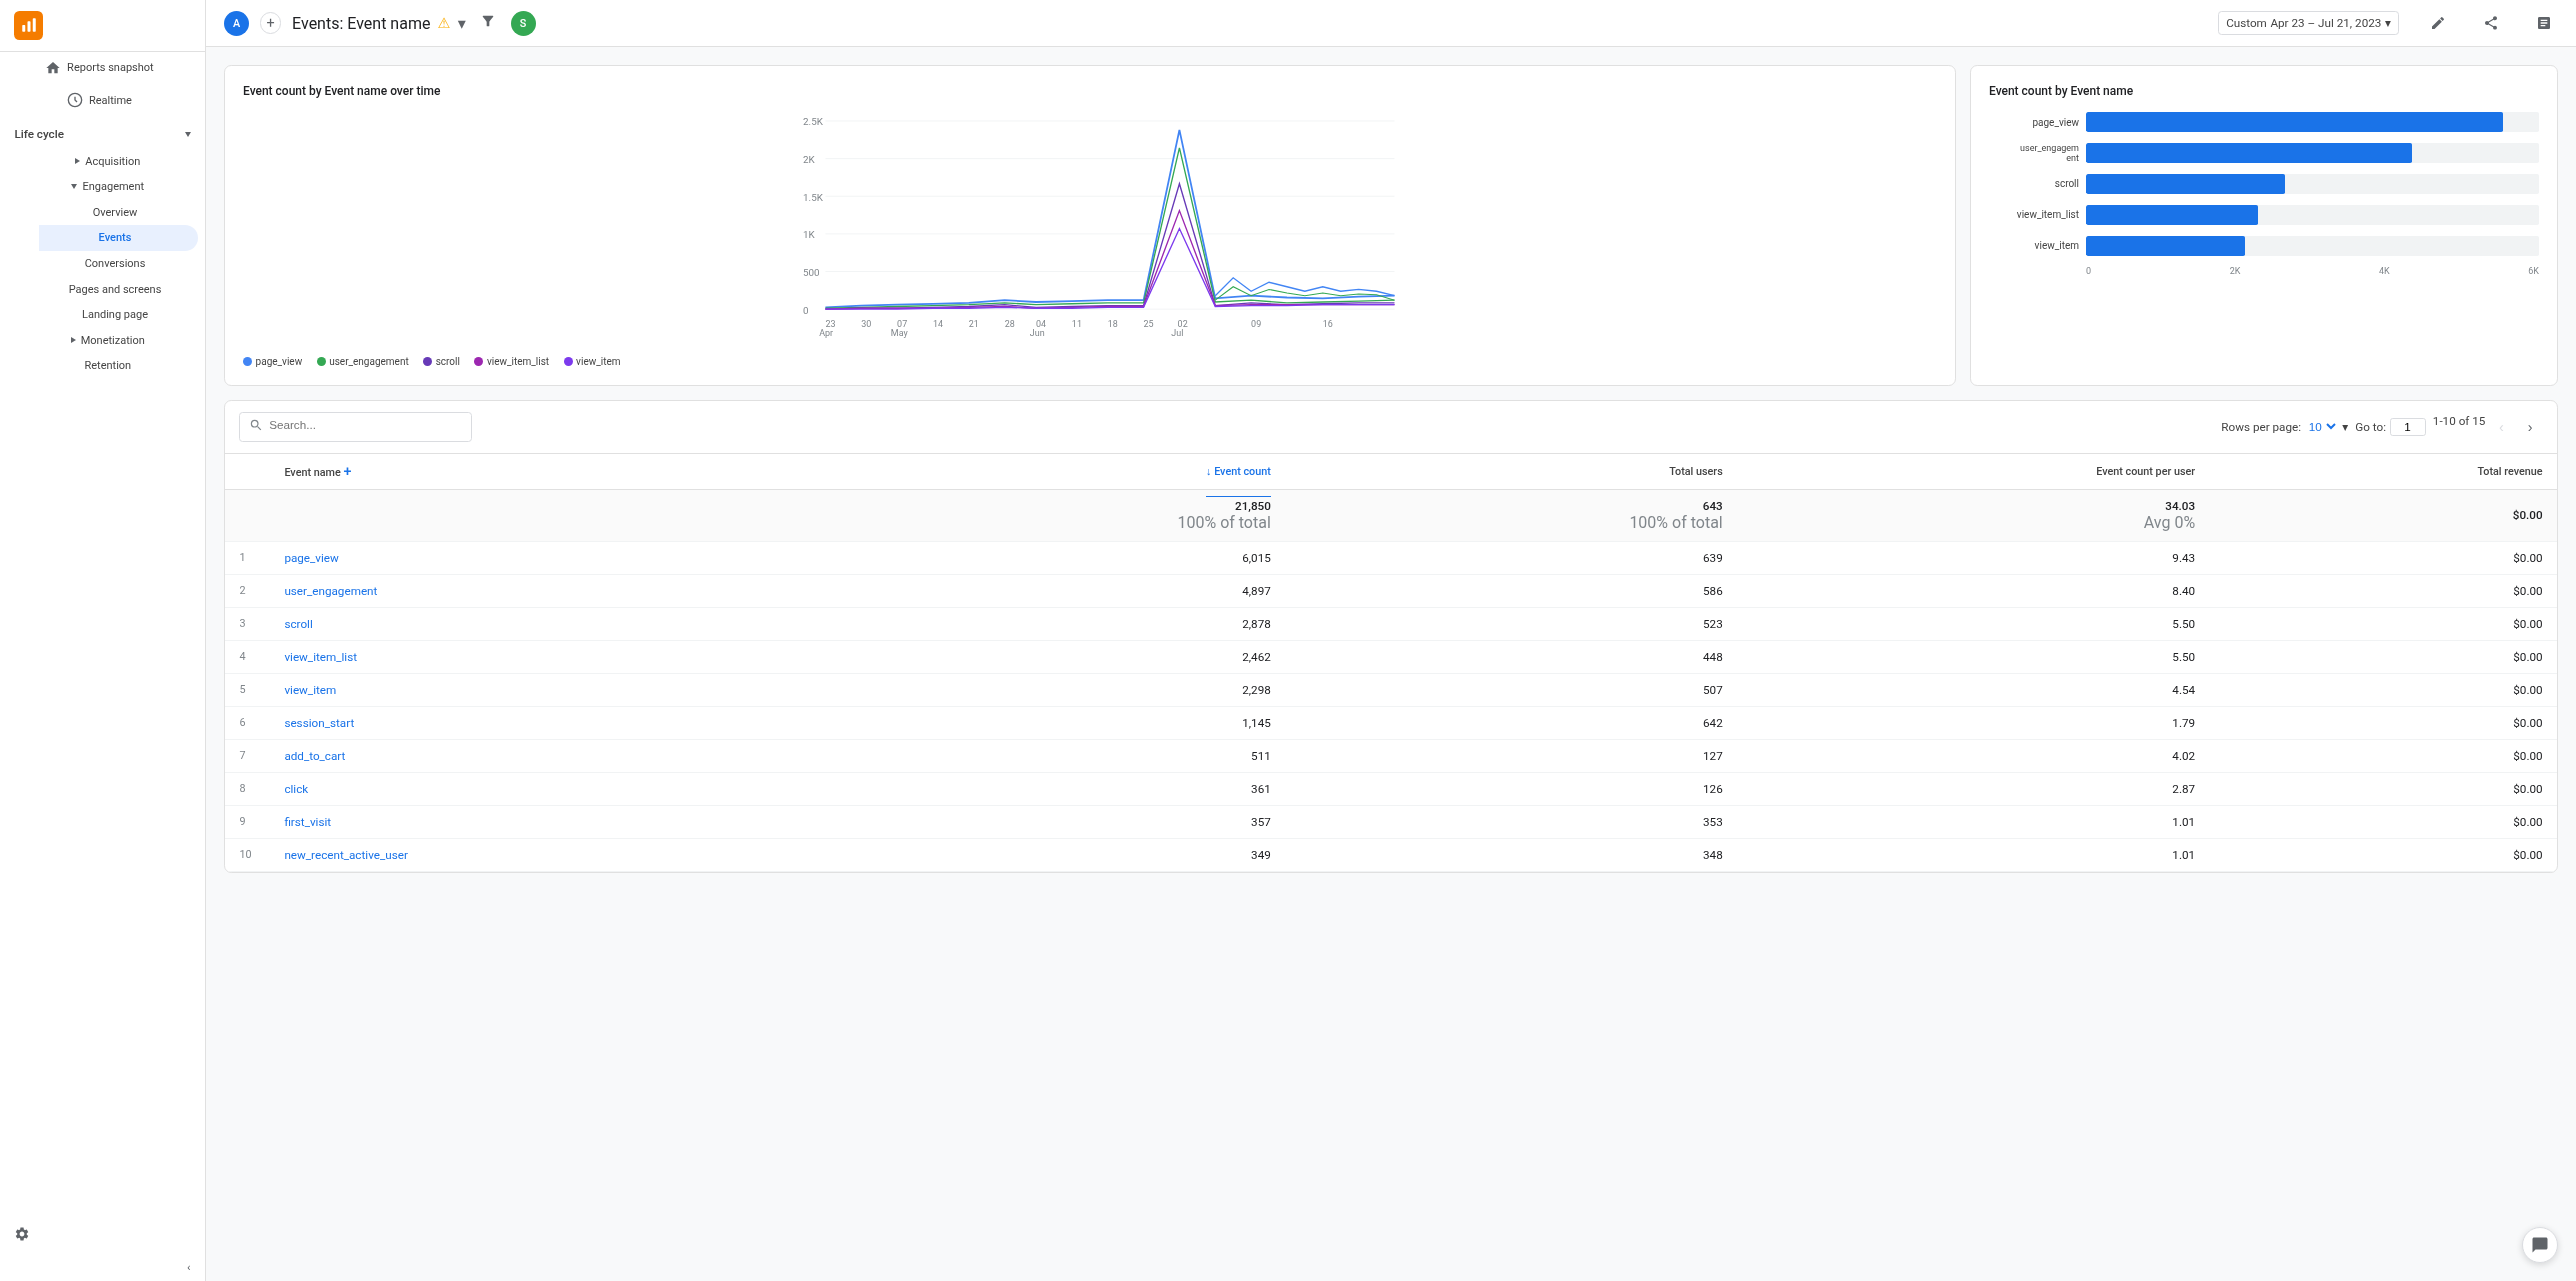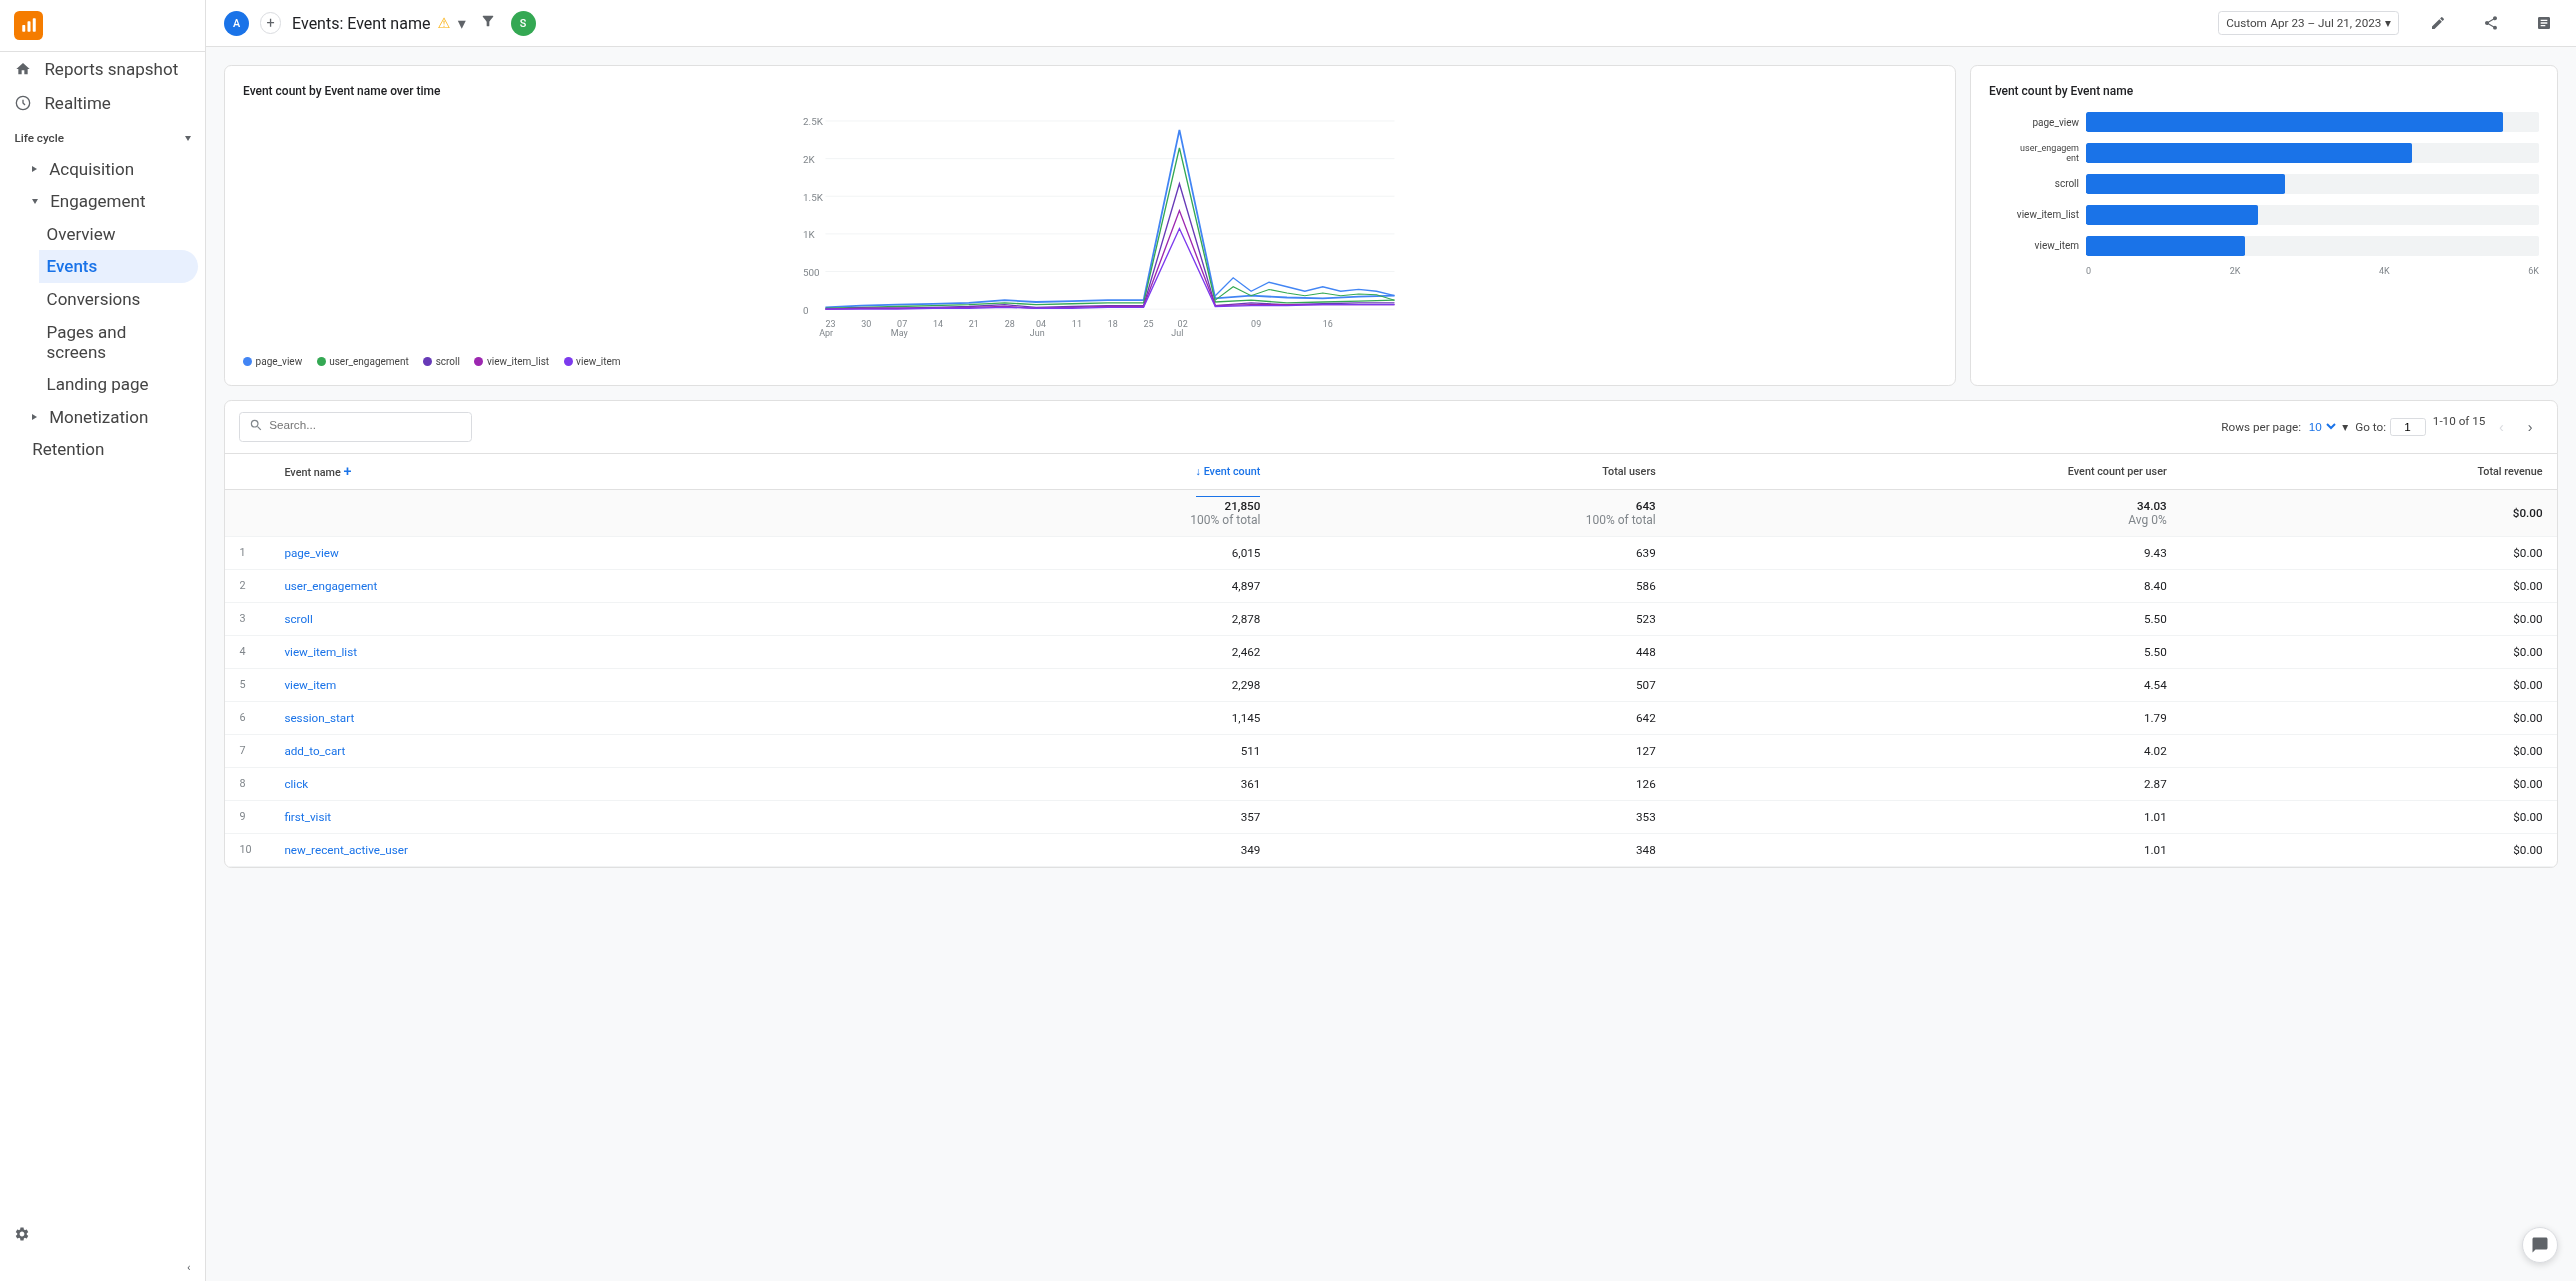--- a/index.html
+++ b/index.html
@@ -2,21 +2,21 @@
 <html style="font-size:14.4px"><head>
   <meta charset="utf-8">
   <style>
     * { box-sizing: border-box; margin: 0; padding: 0; }
     body { font-family: 'Google Sans', Roboto, Arial, sans-serif; font-size: 11.7px; background: #f8f9fa; color: #202124; display: flex; height: 100vh; overflow: hidden; }
 
     
     .sidebar { width: 206px; background: #fff; border-right: 0.9px solid #e0e0e0; display: flex; flex-direction: column; height: 100vh; overflow-y: auto; flex-shrink: 0; }
     .sidebar-logo { display: flex; align-items: center; padding: 10.8px 14.4px; gap: 9px; border-bottom: 0.9px solid #e0e0e0; }
     .sidebar-logo-icon { width: 29px; height: 29px; background: #f57c00; border-radius: 5.4px; display: flex; align-items: center; justify-content: center; color: #fff; font-size: 16px; font-weight: bold; }
-    .sidebar-item { display: flex; align-items: center; padding: 7.2px 14.4px; cursor: pointer; border-radius: 0 18px 18px 0; margin-right: 7.2px; gap: 12px; color: #444; font-size: 17px; }
+    .sidebar-item { display: flex; align-items: center; padding: 7.2px 14.4px; cursor: pointer; border-radius: 0 18px 18px 0; margin-right: 7.2px; gap: 5px; color: #444; font-size: 11px; justify-content: center; }
     .sidebar-item.active { background: #e8f0fe; color: #1a73e8; font-weight: 500; }
     .sidebar-sub { padding-left: 25px; }
     .sidebar-sub .sidebar-item { padding: 6.3px 14.4px 6.3px 7.2px; }
     .sidebar-section-header { display: flex; align-items: center; justify-content: space-between; padding: 7.2px 14.4px; cursor: pointer; font-size: 11.7px; font-weight: 500; color: #444; }
     .section-group { margin-bottom: 3.6px; }
     .nav-icon { width: 18px; height: 18px; display: flex; align-items: center; justify-content: center; color: #5f6368; flex-shrink: 0; }
 
     
     .main { flex: 1; display: flex; flex-direction: column; overflow: hidden; }
 
@@ -69,21 +69,21 @@
     .page-nav-btn:disabled { color: #dadce0; cursor: default; }
 
     table { width: 100%; border-collapse: collapse; }
     thead tr { background: #fff; }
     th { padding: 9px 14.4px; text-align: right; font-size: 10.8px; font-weight: 500; color: #444; border-bottom: 1.8px solid #e0e0e0; white-space: nowrap; cursor: pointer; }
     th.left { text-align: left; }
     td { padding: 9px 14.4px; text-align: right; font-size: 11.7px; color: #202124; border-bottom: 0.9px solid #f1f3f4; }
     td.left { text-align: left; }
     td a { color: #1a73e8; text-decoration: none; }
     .totals-row td { font-weight: 500; background: #fafafa; }
-    .totals-sub { font-size: 12px; color: #80868b; font-weight: 400; }
+    .totals-sub { font-size: 16px; color: #80868b; font-weight: 400; }
     .row-num { color: #80868b; font-size: 10.8px; }
     .add-col-btn { color: #1a73e8; cursor: pointer; font-size: 14.4px; }
     .chevron-right { display: inline-block; width: 0; height: 0; border-top: 3.6px solid transparent; border-bottom: 3.6px solid transparent; border-left: 5.4px solid #5f6368; }
     .chevron-down { display: inline-block; width: 0; height: 0; border-left: 3.6px solid transparent; border-right: 3.6px solid transparent; border-top: 5.4px solid #5f6368; }
 
     .sidebar-toggle { padding: 7.2px 14.4px; cursor: pointer; display: flex; justify-content: flex-end; color: #5f6368; }
 
     
     .chat-bubble { position: fixed; bottom: 18px; right: 18px; width: 36px; height: 36px; background: #fff; border: 0.9px solid #dadce0; border-radius: 50%; display: flex; align-items: center; justify-content: center; cursor: pointer; box-shadow: 0 1.8px 7.2px rgba(0,0,0,0.15); color: #5f6368; font-size: 16px; }
   </style>

